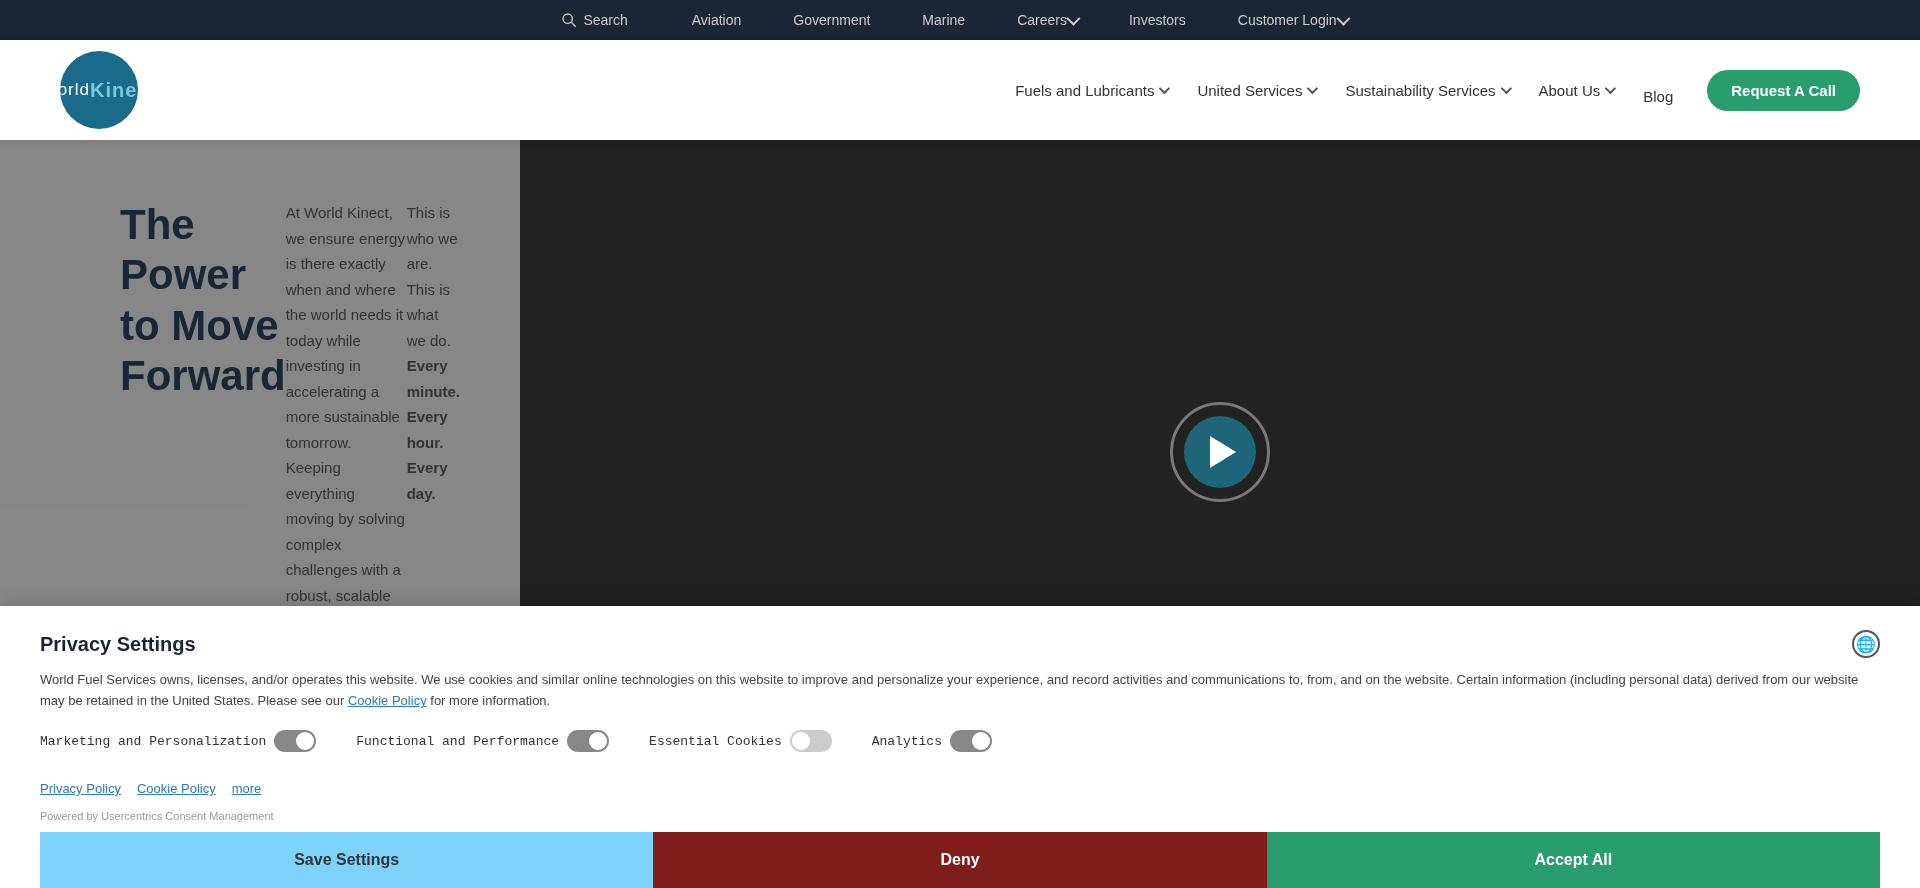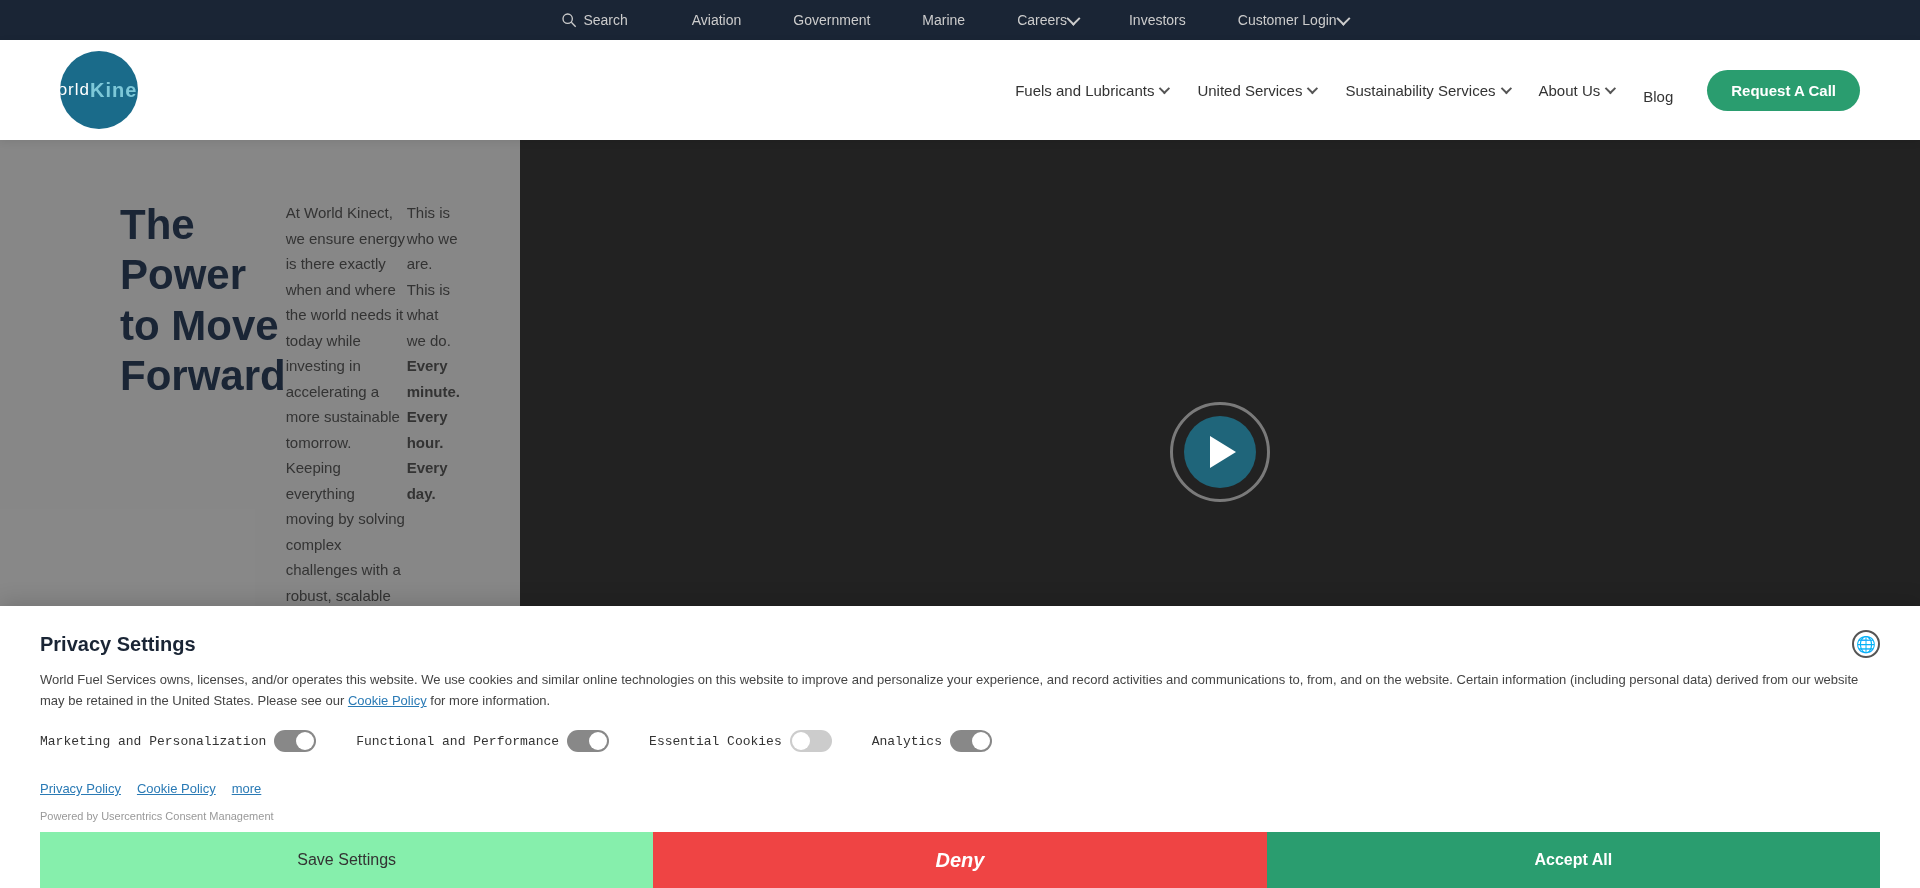--- a/index.html
+++ b/index.html
@@ -333,36 +333,35 @@
       font-size: 11px;
       color: #999;
       margin-bottom: 10px;
     }
     .privacy-buttons {
       display: flex;
       height: 56px;
     }
     .btn-save {
       flex: 1;
-      background: #86efac;
+      background: #7dd3fc;
       border: none;
       font-size: 16px;
       color: #333;
-      font-weight: 400;
+      font-weight: 700;
       cursor: pointer;
     }
     .btn-deny {
       flex: 1;
-      background: #ef4444;
+      background: #7f1d1d;
       border: none;
-      font-size: 20px;
+      font-size: 16px;
       color: #fff;
       font-weight: 600;
       cursor: pointer;
-      font-style: italic;
     }
     .btn-accept {
       flex: 1;
       background: #2a9d6f;
       border: none;
       font-size: 16px;
       color: #fff;
       font-weight: 600;
       cursor: pointer;
     }

